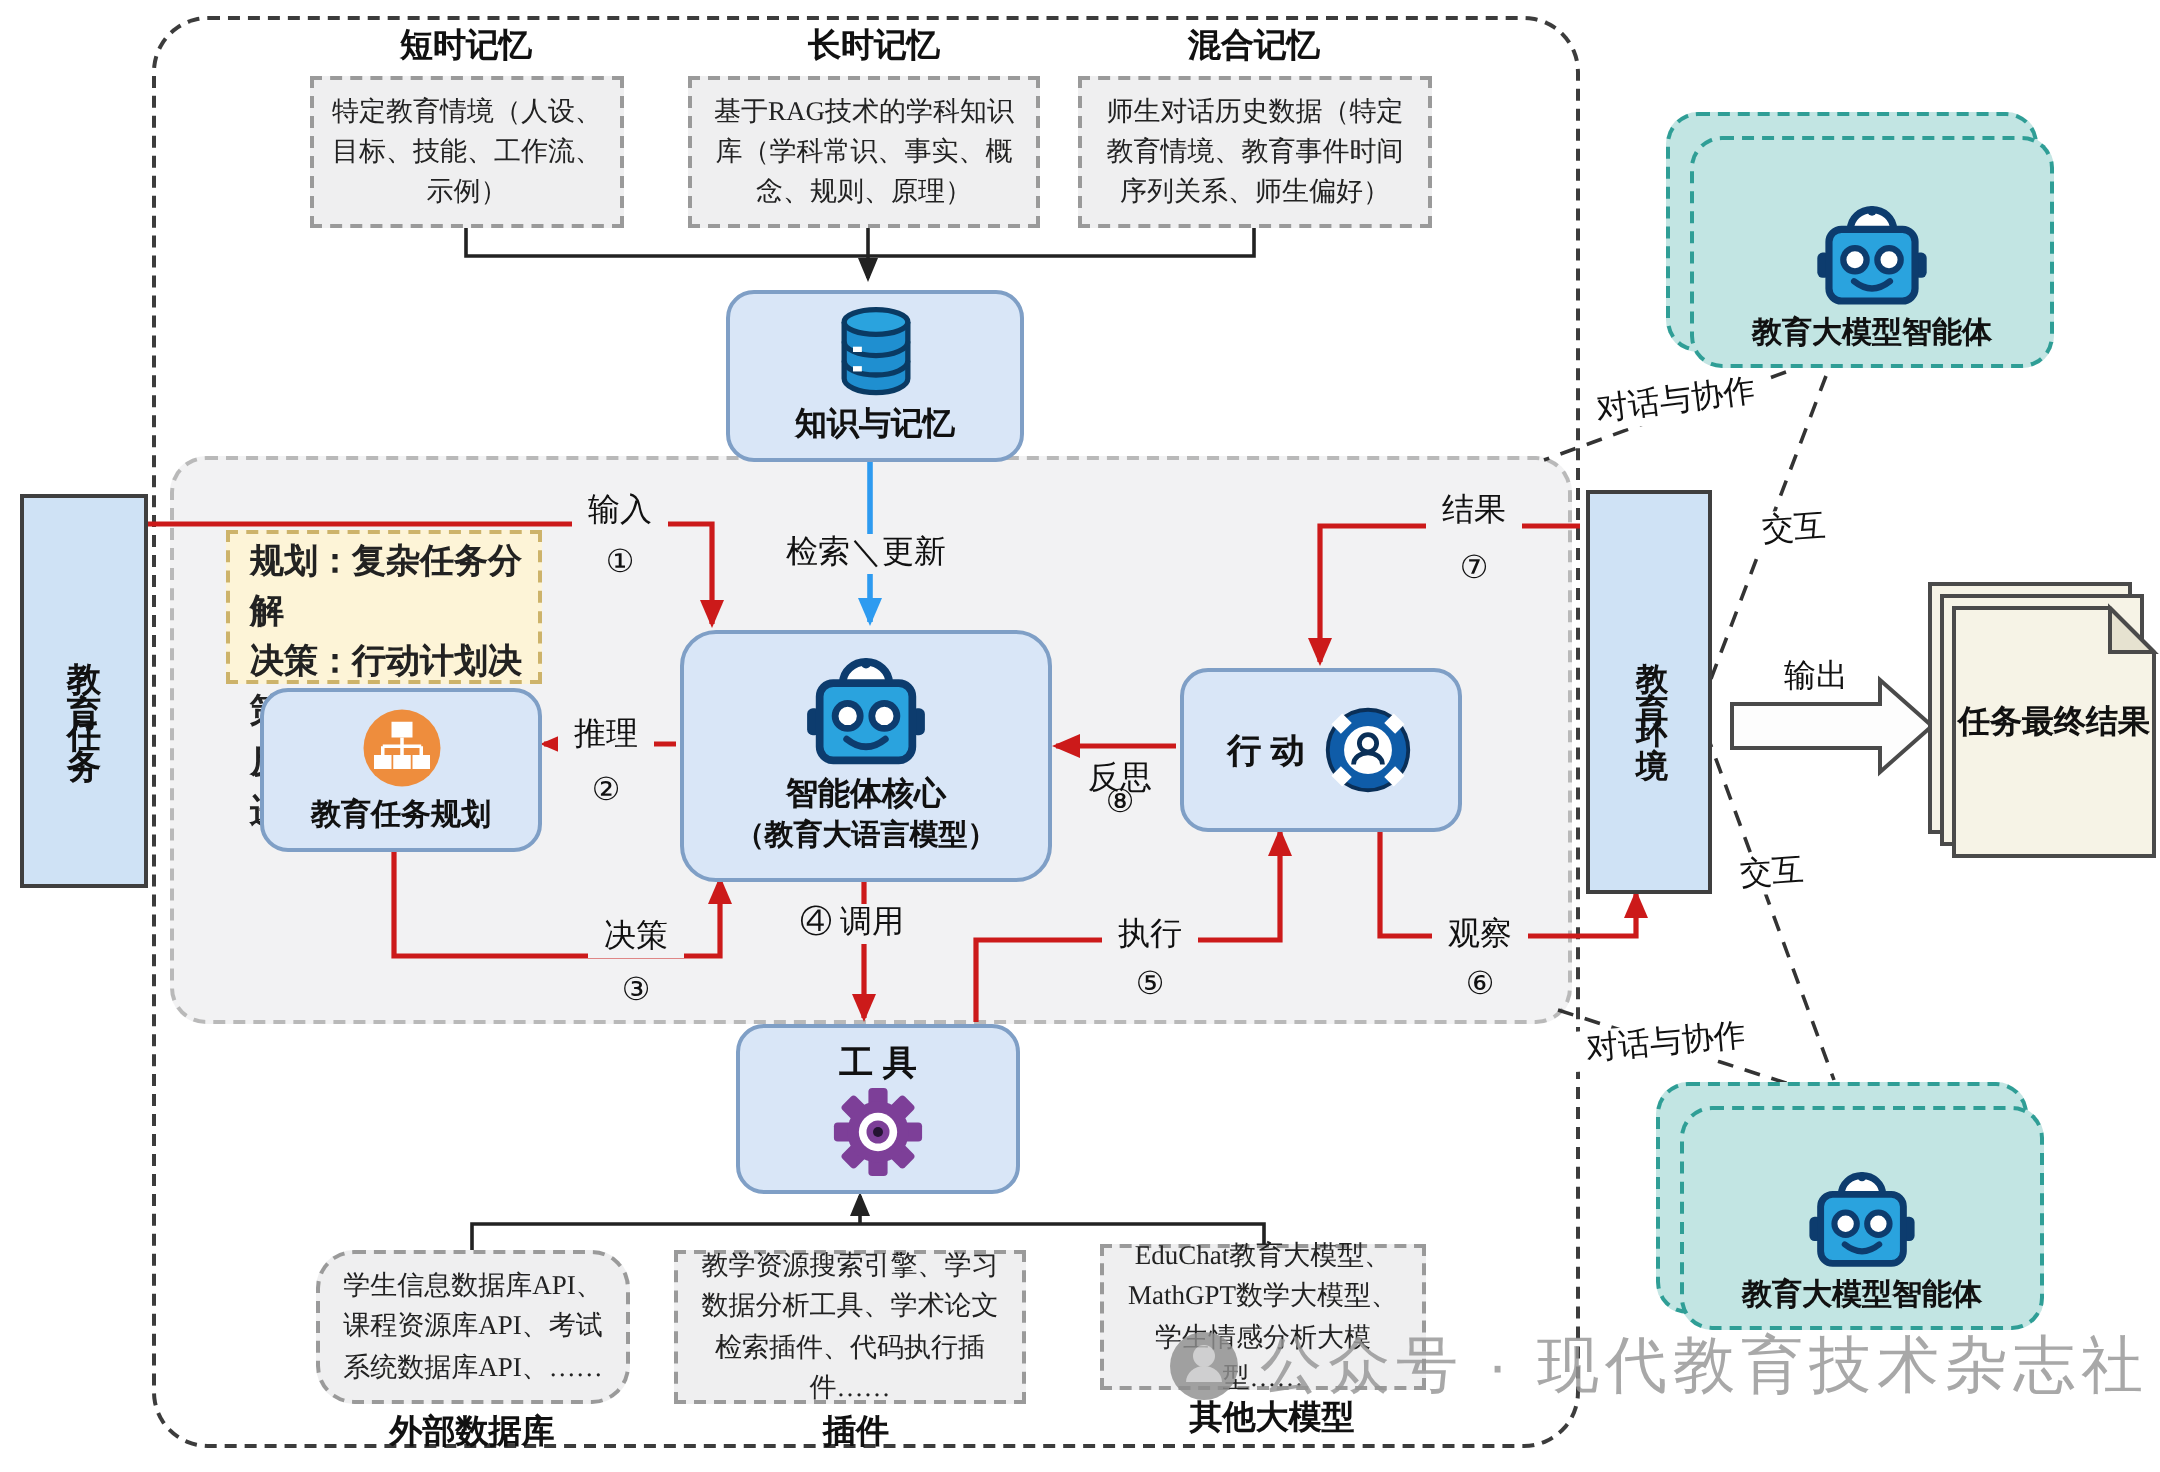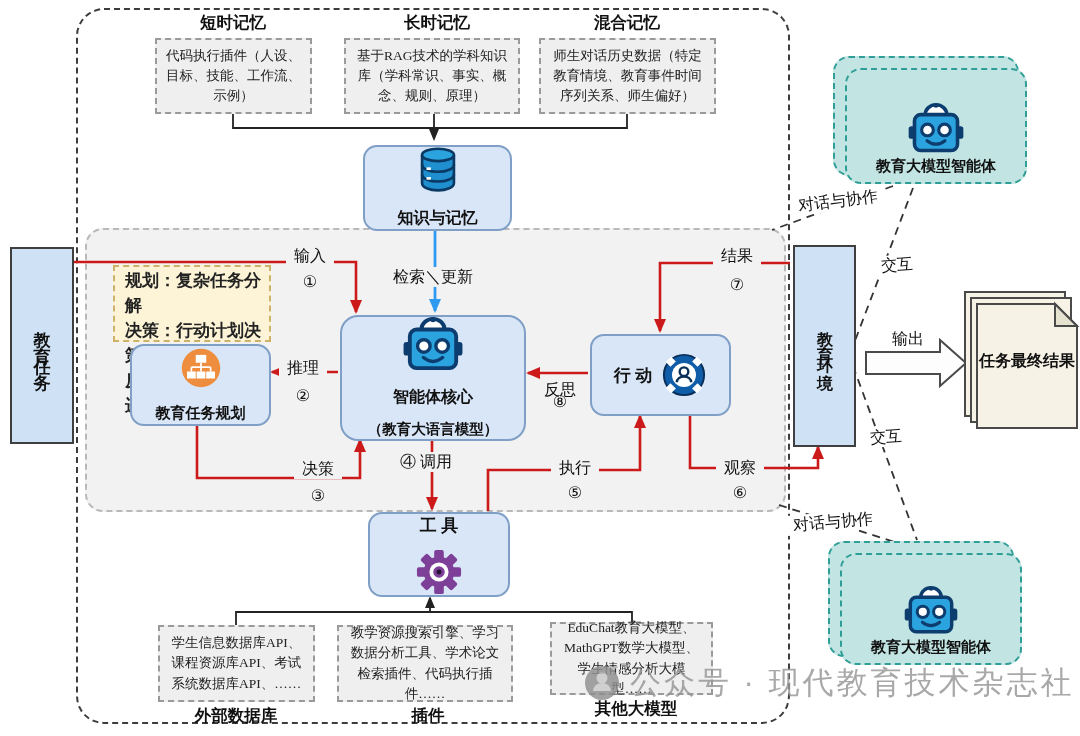--- a/index.html
+++ b/index.html
@@ -6,21 +6,21 @@
   #canvas{position:relative;width:1080px;height:736px;background:#fff;overflow:hidden;
           font-family:"Liberation Sans",sans-serif;}
   .abs{position:absolute;}
   
   #outer-border{left:76px;top:8px;width:710px;height:712px;border:2px dashed #3c3c3c;
                 border-radius:28px;z-index:1;}
   #agent-region{left:85px;top:228px;width:697px;height:280px;background:#f2f2f3;
                 border:2px dashed #b9b9b9;border-radius:18px;z-index:1;}
   
   .node{background:#d9e6f7;border:2px solid #7f9fc6;border-radius:14px;z-index:3;
-        display:flex;flex-direction:column;align-items:center;justify-content:center;gap:12px;}
+        display:flex;flex-direction:column;align-items:center;justify-content:center;}
   .node-title{font-weight:bold;color:#111;}
   .vbox{background:#cfe2f5;border:2px solid #3f3f3f;z-index:3;display:flex;
         align-items:center;justify-content:center;}
   .vtext{writing-mode:vertical-rl;text-orientation:upright;letter-spacing:14px;
          font-weight:bold;font-size:17px;color:#111;}
   .dashed-box{background:#efeff0;border:2px dashed #9a9a9a;z-index:3;color:#222;
         font-family:"Liberation Serif",serif;font-size:13.5px;line-height:1.5;
         display:flex;align-items:center;justify-content:center;text-align:center;
         padding:4px 7px;box-sizing:border-box;}
   .section-header{font-family:"Liberation Serif",serif;font-weight:bold;font-size:16.5px;
@@ -105,21 +105,21 @@
     </g>
   </svg>
 
   <div id="outer-border" class="abs"></div>
   <div id="agent-region" class="abs"></div>
 
   <div class="abs section-header" style="left:183px;top:12px;width:100px;">短时记忆</div>
   <div class="abs section-header" style="left:387px;top:12px;width:100px;">长时记忆</div>
   <div class="abs section-header" style="left:577px;top:12px;width:100px;">混合记忆</div>
 
-  <div class="abs dashed-box" style="left:155px;top:38px;width:157px;height:76px;">代码执行插件（人设、目标、技能、工作流、示例）</div>
+  <div class="abs dashed-box" style="left:155px;top:38px;width:157px;height:76px;">特定教育情境（人设、目标、技能、工作流、示例）</div>
   <div class="abs dashed-box" style="left:344px;top:38px;width:176px;height:76px;">基于RAG技术的学科知识库（学科常识、事实、概念、规则、原理）</div>
   <div class="abs dashed-box" style="left:539px;top:38px;width:177px;height:76px;">师生对话历史数据（特定教育情境、教育事件时间序列关系、师生偏好）</div>
 
   <div class="abs node" style="left:363px;top:145px;width:145px;height:82px;">
     <svg width="44" height="46" viewBox="0 0 48 52">
       <path d="M6,9 L6,41 A18,8 0 0 0 42,41 L42,9" fill="#1f8fd0" stroke="#0a3a63" stroke-width="3"></path>
       <path d="M6,20 A18,8 0 0 0 42,20" fill="none" stroke="#0a3a63" stroke-width="3"></path>
       <path d="M6,31 A18,8 0 0 0 42,31" fill="none" stroke="#0a3a63" stroke-width="3"></path>
       <ellipse cx="24" cy="9" rx="18" ry="7" fill="#2aa3de" stroke="#0a3a63" stroke-width="3"></ellipse>
       <rect x="11" y="23" width="5" height="3" fill="#fff"></rect>
@@ -198,21 +198,21 @@
         <rect x="-5" y="-23" width="10" height="12" rx="2" transform="rotate(270)"></rect>
         <rect x="-5" y="-23" width="10" height="12" rx="2" transform="rotate(315)"></rect>
         <circle r="16"></circle>
       </g>
       <circle r="10" fill="#fff"></circle>
       <circle r="6" fill="#7d3f98"></circle>
       <circle r="2.6" fill="#241432"></circle>
     </svg>
   </div>
 
-  <div class="abs dashed-box" style="left:158px;top:625px;width:157px;height:77px;">学生信息数据库API、课程资源库API、考试系统数据库API、……</div>
+  <div class="abs dashed-box" style="left:158px;top:625px;width:157px;height:77px;border-radius:19px;">学生信息数据库API、课程资源库API、考试系统数据库API、……</div>
   <div class="abs dashed-box" style="left:337px;top:625px;width:176px;height:77px;">教学资源搜索引擎、学习数据分析工具、学术论文检索插件、代码执行插件……</div>
   <div class="abs dashed-box" style="left:550px;top:622px;width:163px;height:73px;">EduChat教育大模型、MathGPT数学大模型、学生情感分析大模型……</div>
   <div class="abs section-header" style="left:181px;top:705px;width:110px;">外部数据库</div>
   <div class="abs section-header" style="left:393px;top:705px;width:70px;">插件</div>
   <div class="abs section-header" style="left:586px;top:698px;width:100px;text-align:center;">其他大模型</div>
 
   <div class="abs agent-back" style="left:833px;top:56px;width:182px;height:116px;"></div>
   <div class="abs agent-front" style="left:845px;top:68px;width:182px;height:116px;">
     <svg width="58" height="52" viewBox="0 0 64 58" style="margin-bottom:2px;">
       <path d="M20,13 a12,11 0 0 1 24,0" fill="#fff" stroke="#0d3c6e" stroke-width="4"></path>

